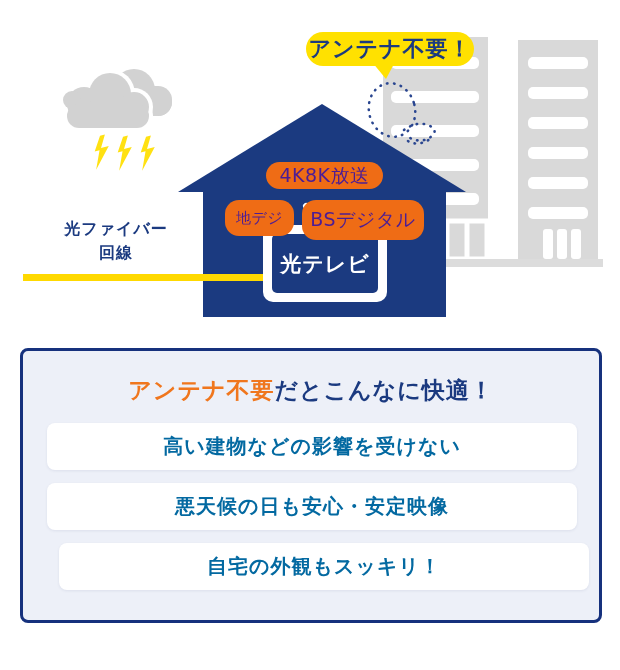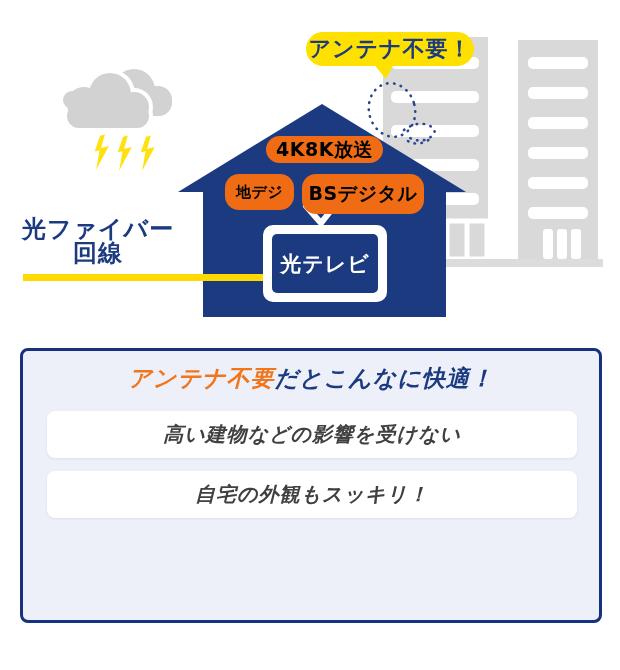--- a/index.html
+++ b/index.html
@@ -2,57 +2,57 @@
 <html><head>
 <meta charset="utf-8">
 <style>
   * { margin:0; padding:0; box-sizing:border-box; }
   html,body { width:620px; height:670px; background:#ffffff; }
   body { font-family:"DejaVu Sans", sans-serif; position:relative; overflow:hidden; }
 
   .scene { position:absolute; left:0; top:0; width:620px; height:348px; }
   .scene-art { position:absolute; left:0; top:0; z-index:0; }
 
-  .fiber-label { position:absolute; left:10px; top:217px; width:176px; z-index:1;
-    text-align:center; color:#1b3a80; font-weight:bold; font-size:24px; line-height:24px;
+  .fiber-label { position:absolute; left:28px; top:217px; width:176px; z-index:1;
+    text-align:center; color:#1b3a80; font-weight:bold; font-size:16px; line-height:24px;
     letter-spacing:1px; }
 
   .yellow-line { position:absolute; left:23px; top:274px; width:245px; height:7px;
     background:#ffd900; z-index:2; }
 
   .tv { position:absolute; left:263px; top:225px; width:124px; height:77px;
     background:#ffffff; border-radius:10px; z-index:3;text-align:right; }
   .tv-screen { position:absolute; left:9px; top:9px; right:9px; bottom:9px;
     background:#1b3a80; border-radius:5px; display:flex; align-items:center; justify-content:center;
     color:#ffffff; font-weight:bold; font-size:21px; letter-spacing:1px; }
 
-  .badge { position:absolute; z-index:4; background:#ef6c15; color:#000000; font-weight:bold;
-    display:flex; align-items:center; justify-content:center; letter-spacing:0.5px; }
+  .badge { position:absolute; z-index:4; background:#ef6c15; color:#4c1d95; font-weight:normal;
+    display:flex; align-items:center; justify-content:center; letter-spacing:0.5px;margin-top:26px; }
   .badge-4k { left:266px; top:136px; width:117px; height:27px; border-radius:14px; font-size:19px; }
   .badge-chideji { left:225px; top:174px; width:69px;  height:36px; border-radius:14px; font-size:15px; }
   .badge-bs { left:302px; top:174px; width:122px; height:40px; border-radius:14px; font-size:19px; }
 
   .bubble { position:absolute; left:306px; top:32px; width:168px; height:34px; z-index:5;
     background:#ffe100; border-radius:17px; display:flex; align-items:center; justify-content:center;
     color:#1b3a80; font-weight:bold; font-size:22px; letter-spacing:1px; }
   .bubble-tail { position:absolute; left:66px; top:30px; width:0; height:0; z-index:5;
     border-left:14px solid transparent; border-right:9px solid transparent;
     border-top:17px solid #ffe100; }
 
   .card { position:absolute; left:20px; top:348px; width:582px; height:275px;
     background:#edf0f8; border:3px solid #16317d; border-radius:8px;
-    padding:10px 24px 30px 24px; z-index:1;font-style:italic; }
+    padding:22px 24px 30px 24px; z-index:1; }
   .card-title { text-align:center; font-size:23px; line-height:34px; font-weight:bold;
     color:#1b3a80; letter-spacing:1px; margin-bottom:16px; }
   .card-title .hl { color:#f0761d; }
   .benefit { width:530px; height:47px; margin:0 auto 13px auto; background:#ffffff;
     border-radius:8px; display:flex; align-items:center; justify-content:center;
-    color:#404040; font-weight:bold; font-size:20px; letter-spacing:1px;
+    color:#0369a1; font-weight:bold; font-size:20px; letter-spacing:1px;
     box-shadow:0 1px 3px rgba(20,40,90,0.08); }
-  .benefit:last-child { margin-bottom:0; }
+  .benefit:last-child { margin-bottom:0;margin-left:12px; }
 </style>
 </head>
 <body>
 
 <div class="scene">
 
   <svg class="scene-art" width="620" height="348" viewBox="0 0 620 348">
 
     <g>
       <rect x="383" y="37" width="105" height="222" fill="#d9d9d9"></rect>
@@ -140,15 +140,18 @@
 
 </div>
 
 <section class="card">
   <h2 class="card-title"><span class="hl">アンテナ不要</span><span>だとこんなに快適！</span></h2>
 
   <div class="benefit">
     <span>高い建物などの影響を受けない</span>
   </div>
   <div class="benefit">
+    <span>悪天候の日も安心・安定映像</span>
+  </div>
+  <div class="benefit">
     <span>自宅の外観もスッキリ！</span>
   </div>
 </section>
 
 </body></html>

